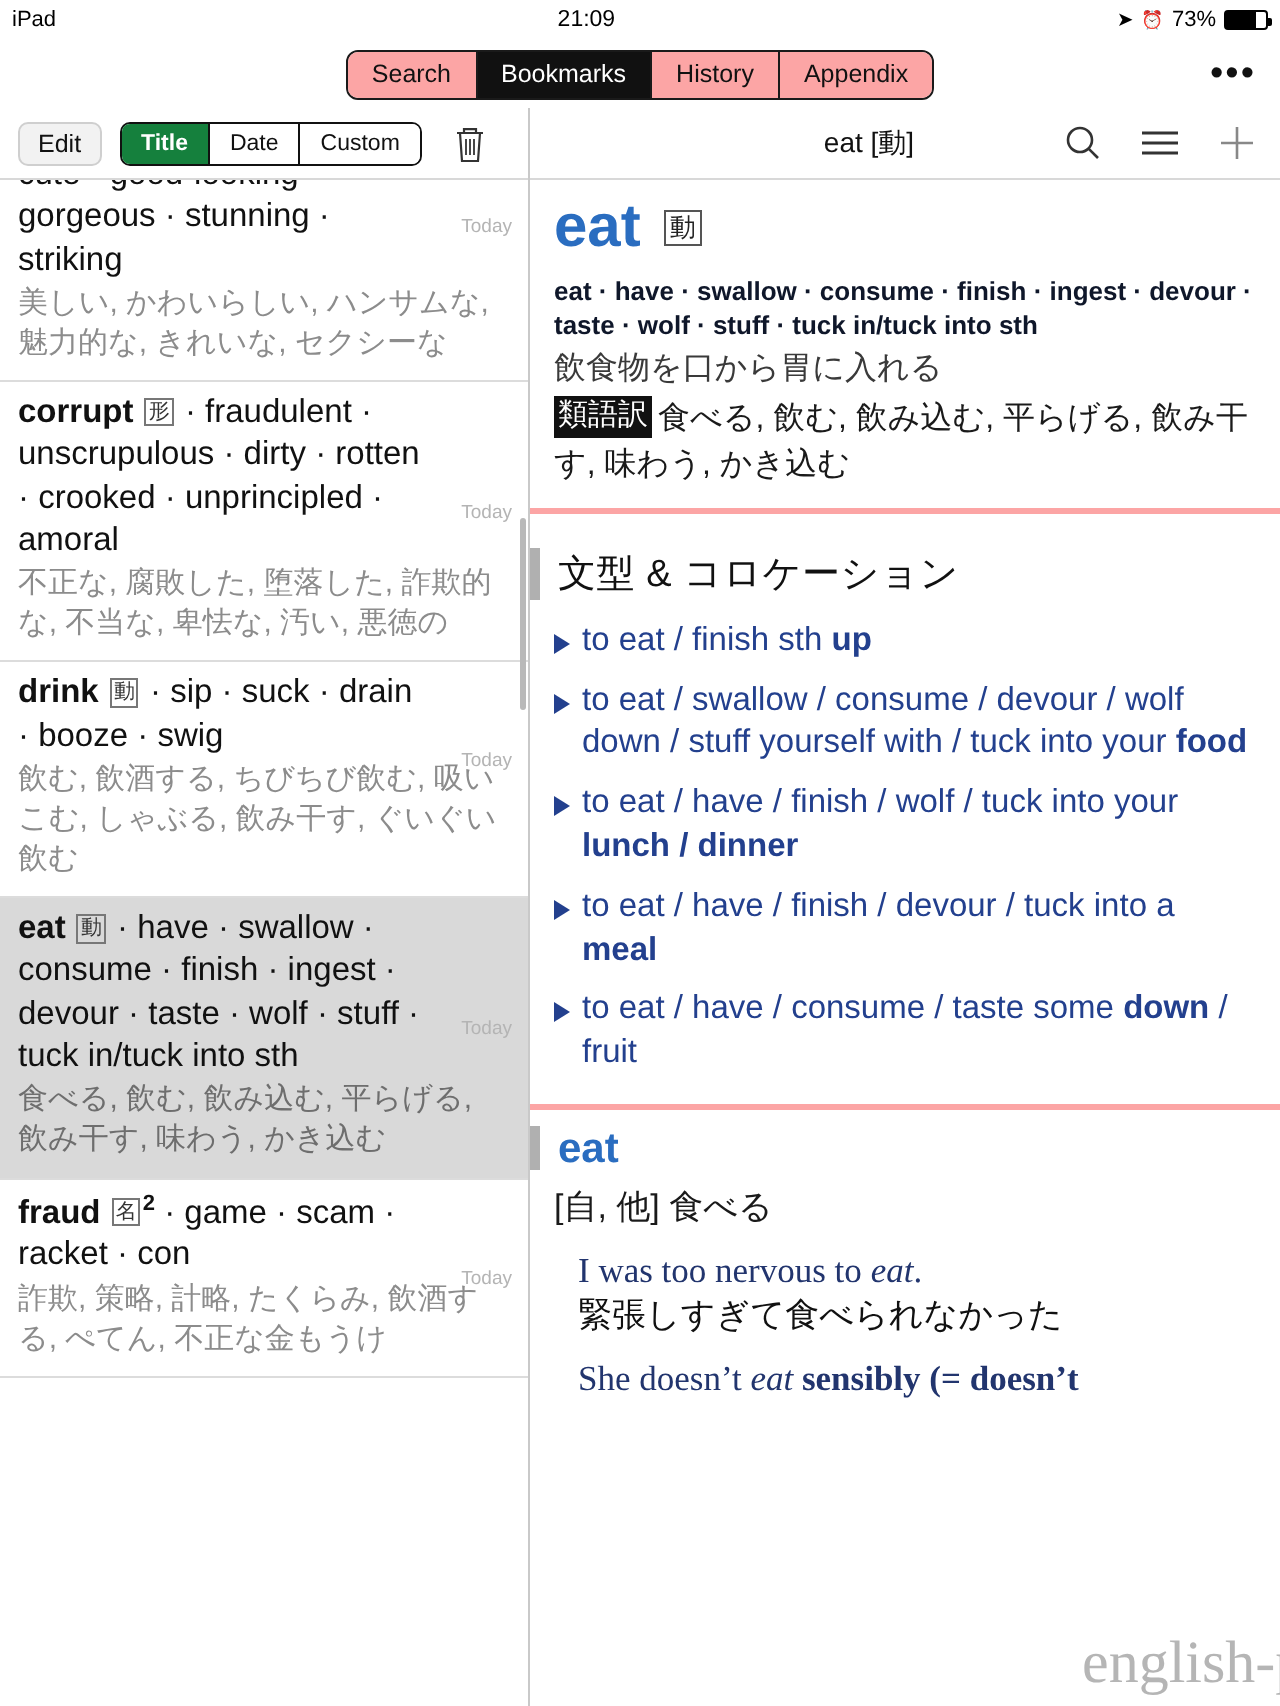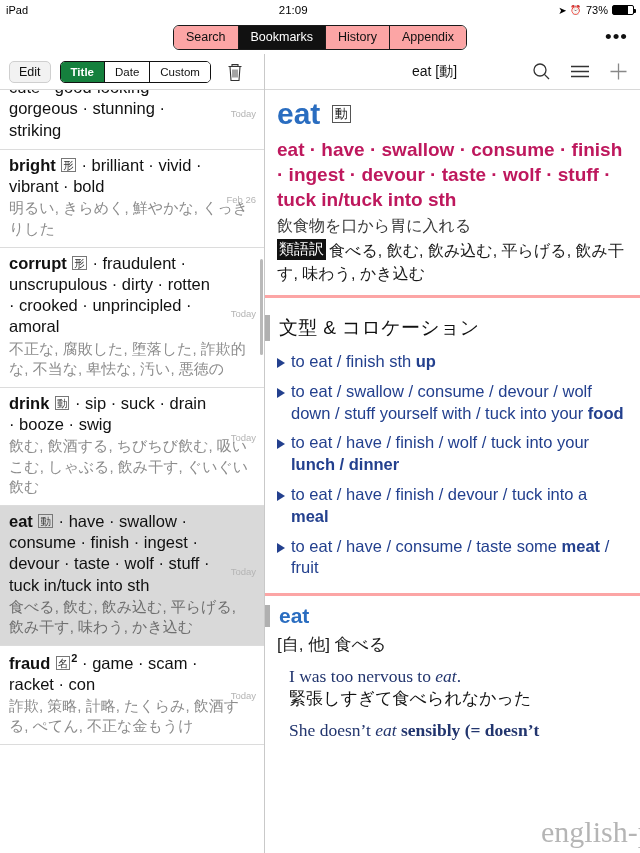--- a/index.html
+++ b/index.html
@@ -129,21 +129,21 @@
   .headword {
     font-size: 30px; font-weight: 700; color: #2a6dc0; line-height: 1.05;
     display: inline-block; vertical-align: middle;
   }
   .hw-box {
     display: inline-block; border: 1px solid #555; font-size: 13px;
     padding: 1px 2px; vertical-align: middle; margin-left: 7px; color: #222;
     line-height: 1.1;
   }
   .syn-line {
-    font-size: 19px; font-weight: 700; color: #be185d; line-height: 1.33;
+    font-size: 13px; font-weight: 700; color: #0f172a; line-height: 1.33;
     margin-top: 7px;
   }
   .jp-def { font-size: 16px; color: #3a3a3a; line-height: 1.38; margin-top: 3px; }
   .tag-black {
     display: inline-block; background: #111; color: #fff; font-size: 15px;
     padding: 1px 2px; line-height: 1.25; vertical-align: 2px; margin-right: 3px;
   }
   .jp-trans { font-size: 16px; color: #1a1a1a; line-height: 1.4; margin-top: 2px; }
 
   .sec-head {
@@ -233,31 +233,23 @@
         </div>
       </div>
 
       <div class="list">
 
         <div class="bm" style="margin-top:-18px;">
           <div class="en">
             <span class="syn">cute · good-looking · gorgeous · stunning · striking</span>
           </div>
           <div class="date" style="top:36px;">Today</div>
-        </div>
-
-        <div class="bm">
-          <div class="en">
-            <b>bright</b>
-            <span class="pos-box">形</span>
-            <span class="syn">· brilliant · vivid · vibrant · bold</span>
-          </div>
-          <div class="date" style="top:44px;">Feb 26</div>
-          <div class="jp">明るい, きらめく, 鮮やかな, くっきりした</div>
-        </div>
+          <div class="jp">美しい, かわいらしい, ハンサムな, 魅力的な, きれいな, セクシーな</div>
+        </div>
+
 
         <div class="bm">
           <div class="en">
             <b>corrupt</b>
             <span class="pos-box">形</span>
             <span class="syn">· fraudulent · unscrupulous · dirty · rotten · crooked · unprincipled · amoral</span>
           </div>
           <div class="date" style="top:60px;">Today</div>
           <div class="jp">不正な, 腐敗した, 堕落した, 詐欺的な, 不当な, 卑怯な, 汚い, 悪徳の</div>
         </div>
@@ -351,21 +343,21 @@
           <div class="colloc">
             <div class="tri"></div>
             <div class="colloc-txt"><span>to eat / have / finish / wolf / tuck into your </span><b>lunch / dinner</b><span></span></div>
           </div>
           <div class="colloc">
             <div class="tri"></div>
             <div class="colloc-txt"><span>to eat / have / finish / devour / tuck into a </span><b>meal</b><span></span></div>
           </div>
           <div class="colloc">
             <div class="tri"></div>
-            <div class="colloc-txt"><span>to eat / have / consume / taste some </span><b>meat</b><span> / fruit</span></div>
+            <div class="colloc-txt"><span>to eat / have / consume / taste some </span><b>down</b><span> / fruit</span></div>
           </div>
         </div>
 
         <div>
           <div class="sense-head">
             <div class="sense-bar"></div>
             <div class="sense-word">eat</div>
           </div>
           <div class="sense-gram">[自, 他] 食べる</div>
 

